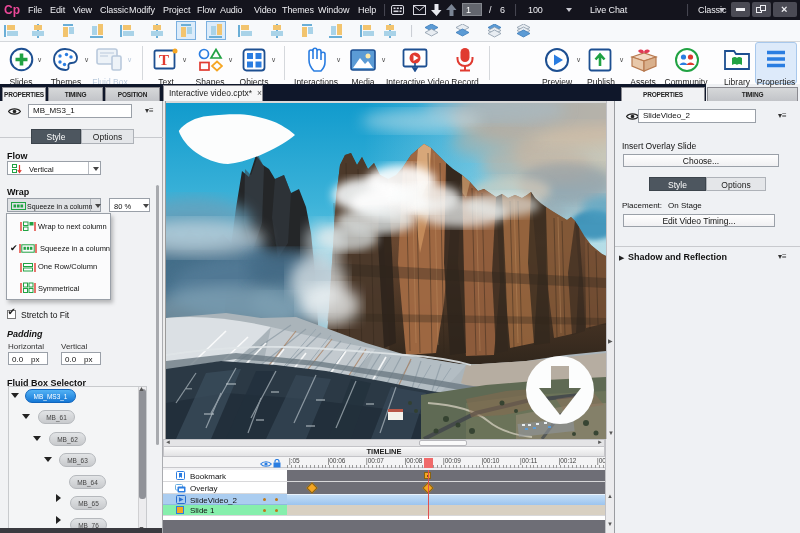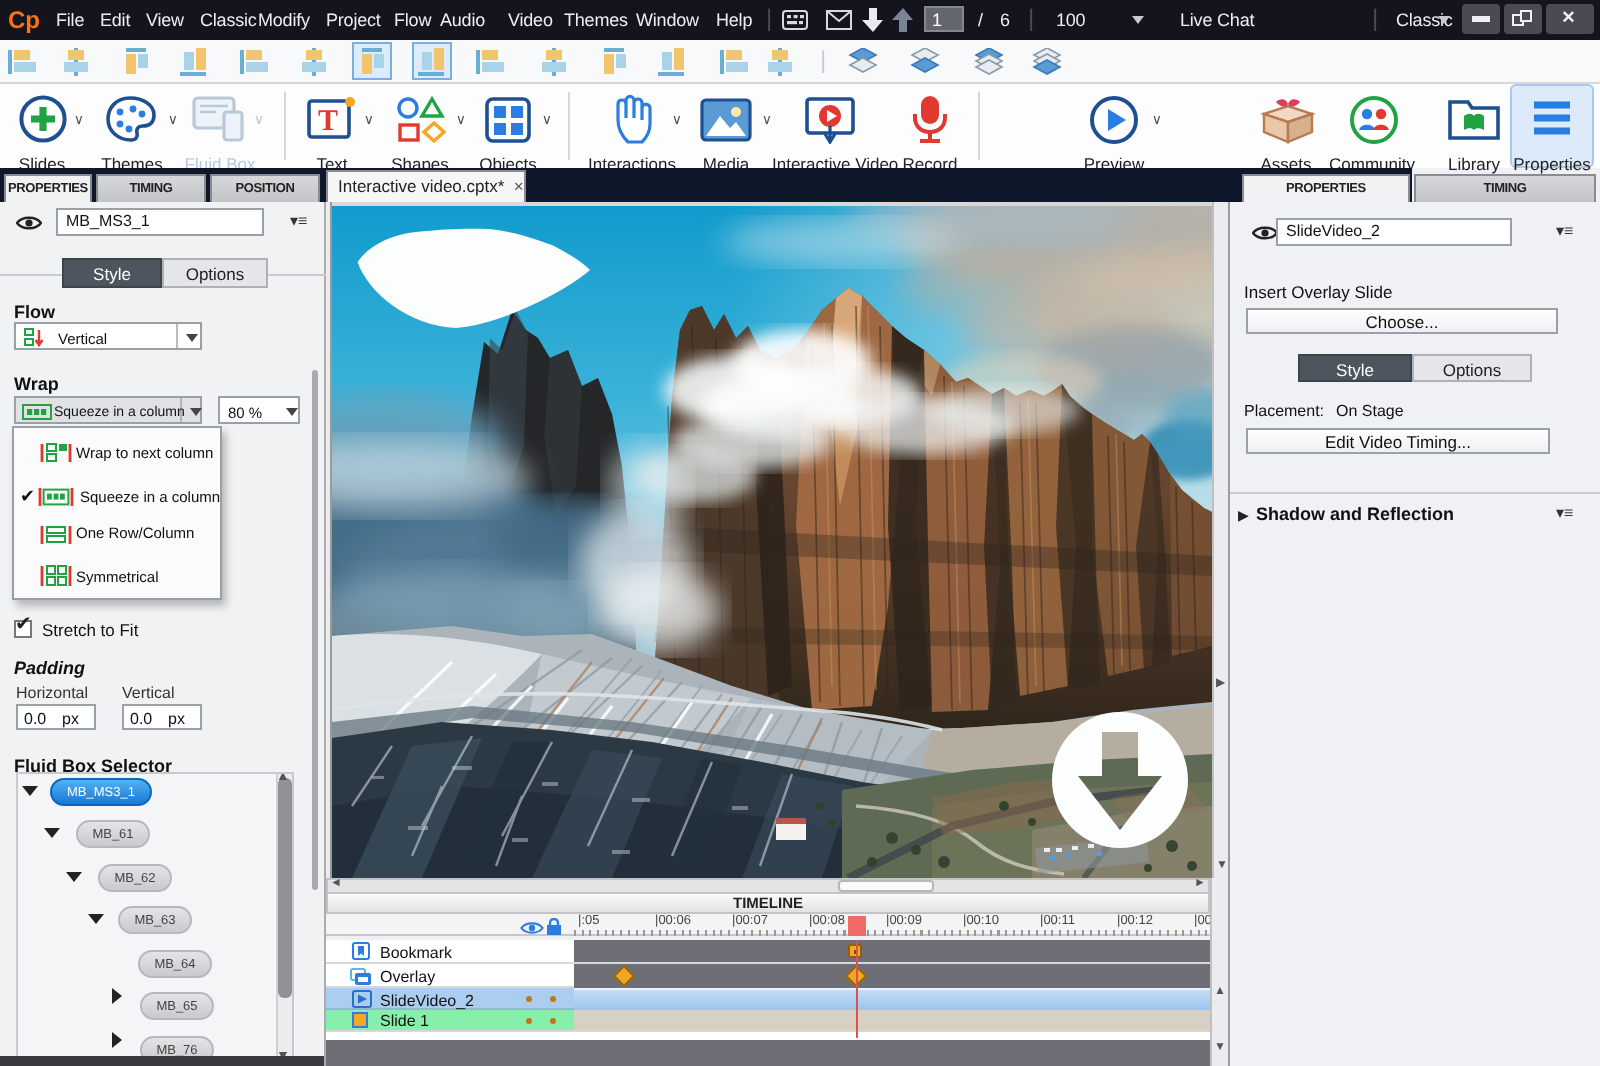--- a/index.html
+++ b/index.html
@@ -12,21 +12,21 @@
 .tab{position:absolute;top:3px;height:14px;text-align:center;font-weight:bold;font-size:6.5px;line-height:14px;letter-spacing:-0.2px;border:1px solid #8a8a90;border-bottom:none;background:linear-gradient(#d6d8da,#c2c4c8);color:#222;}
 .tab.act{background:#f1f2f4;height:14px;z-index:2;}
 .fld{position:absolute;background:#fff;border:1px solid #9aa0a8;font-size:8px;}
 .blbl{position:absolute;font-weight:bold;font-size:9px;color:#111;}
 .pill{position:absolute;height:14px;border-radius:7px;background:linear-gradient(#e2e4e6,#c8cacd);border:1px solid #b5b8bc;font-size:6.5px;color:#444;text-align:center;line-height:13px;}
 .tri{position:absolute;width:0;height:0;}
 </style></head>
 <body>
 
 <div class="ab" style="left:0;top:0;width:800px;height:20px;background:#14141d;">
- <span class="ab" style="left:4px;top:3px;font-weight:bold;font-size:12px;color:#f97316;">Cp</span>
+ <span class="ab" style="left:4px;top:3px;font-weight:bold;font-size:12px;color:#ec4899;">Cp</span>
  <span class="ab menu" style="left:28px;top:5px;">File</span>
  <span class="ab menu" style="left:50px;top:5px;">Edit</span>
  <span class="ab menu" style="left:73px;top:5px;">View</span>
  <span class="ab menu" style="left:100px;top:5px;">Classic</span>
  <span class="ab menu" style="left:129px;top:5px;">Modify</span>
  <span class="ab menu" style="left:163px;top:5px;">Project</span>
  <span class="ab menu" style="left:197px;top:5px;">Flow</span>
  <span class="ab menu" style="left:220px;top:5px;">Audio</span>
  <span class="ab menu" style="left:254px;top:5px;">Video</span>
  <span class="ab menu" style="left:282px;top:5px;">Themes</span>
@@ -233,20 +233,28 @@
       <div class="tb-lbl">Record</div>
     </div>
  <div class="tbi" style="left:534px;">
       <svg class="ab" style="left:10px;top:3px;" width="26" height="26" viewBox="0 0 26 26">
         <circle cx="13" cy="13" r="11" fill="#fff" stroke="#1d4f91" stroke-width="2"></circle>
         <polygon points="10,7.5 19,13 10,18.5" fill="#2a7de1"></polygon>
       </svg>
       <span class="caret" style="right:-1px;top:12px;">∨</span>
       <div class="tb-lbl">Preview</div>
     </div>
+ <div class="tbi" style="left:578px;">
+      <svg class="ab" style="left:10px;top:4px;" width="24" height="24" viewBox="0 0 24 24">
+        <rect x="1.5" y="1.5" width="21" height="21" rx="2" fill="#fff" stroke="#1d4f91" stroke-width="1.8"></rect>
+        <path d="M12 18 L12 7 M7.5 11.5 L12 6.5 L16.5 11.5" stroke="#21a243" stroke-width="2.6" fill="none"></path>
+      </svg>
+      <span class="caret" style="right:0px;top:12px;">∨</span>
+      <div class="tb-lbl">Publish</div>
+    </div>
  <div class="tbi" style="left:620px;">
       <svg class="ab" style="left:10px;top:4px;" width="28" height="24" viewBox="0 0 28 24">
         <path d="M2 9 L14 5 L26 9 L14 13 Z" fill="#f3d9c4" stroke="#b87a50" stroke-width="1.2"></path>
         <path d="M2 9 L2 18 L14 23 L14 13 Z" fill="#e8c8aa" stroke="#b87a50" stroke-width="1.2"></path>
         <path d="M26 9 L26 18 L14 23 L14 13 Z" fill="#d9b08c" stroke="#b87a50" stroke-width="1.2"></path>
         <path d="M8 3 C10 1 13 1 14 4 C15 1 18 1 20 3 C18 5.5 15 6 14 4 C13 6 10 5.5 8 3 Z" fill="#e03a55"></path>
       </svg>
       <div class="tb-lbl">Assets</div>
     </div>
  <div class="tbi" style="left:660px;width:52px;">

